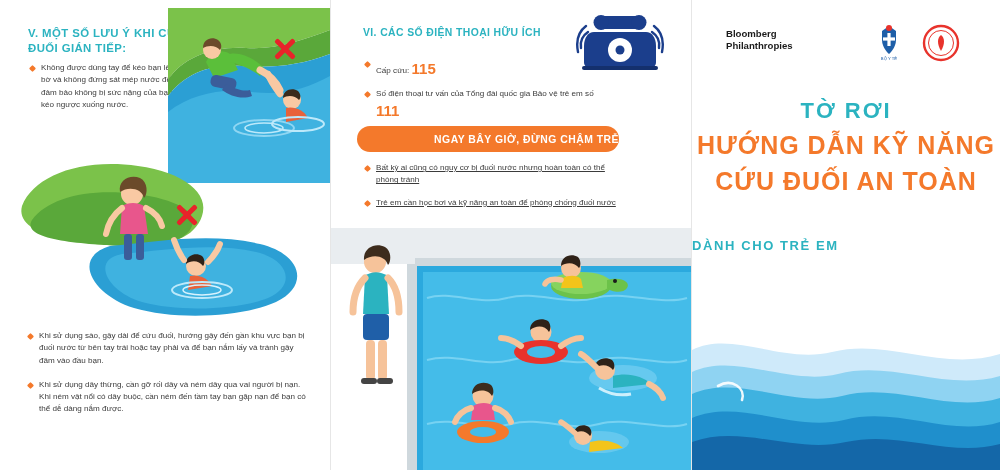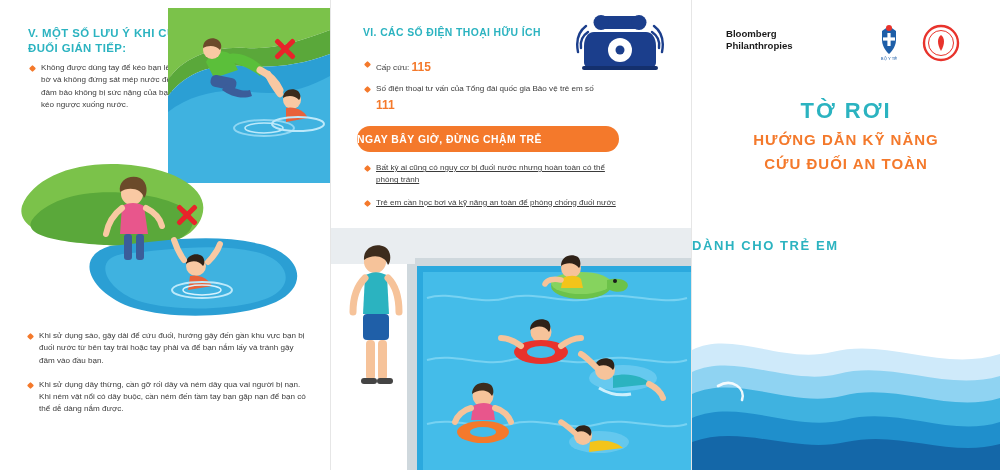--- a/index.html
+++ b/index.html
@@ -73,42 +73,42 @@
   }
   .redx::before { transform: translateX(-50%) rotate(45deg); }
   .redx::after  { transform: translateX(-50%) rotate(-45deg); }
 
   
   #panel2 { position: absolute; left: 331px; top: 0; width: 360px; height: 415px; }
   #p2-title { position: absolute; left: 32px; top: 26px; width: 200px; font-size: 10.4px; }
   #phone-icon { position: absolute; left: 243px; top: 8px; width: 92px; height: 66px; }
   #p2-list1 { position: absolute; left: 32px; top: 58px; width: 250px; }
   #p2-list1 li { margin-bottom: 7px; }
-  .numbig { color: #f4792b; font-weight: bold; font-size: 12px; vertical-align: -1px; }
+  .numbig { color: #f4792b; font-weight: bold; font-size: 15px; vertical-align: -1px; }
   #p2-banner {
     position: absolute; left: 26px; top: 126px;
     width: 262px; height: 26px;
     background: #f4792b;
     border-radius: 13px;
-    display: flex; align-items: center; justify-content: flex-start;
+    display: flex; align-items: center; justify-content: flex-end;
   }
   #p2-banner span {
     color: #fff; font-weight: bold; font-size: 10.4px; letter-spacing: .5px;
   }
   #p2-list2 { position: absolute; left: 32px; top: 162px; width: 265px; }
   #p2-list2 li { margin-bottom: 10px; text-decoration: underline; }
   #illus3 { left: 0px; top: 228px; width: 360px; height: 242px; }
 
   
   #panel3 { position: absolute; left: 692px; top: 0; width: 308px; height: 470px; overflow: hidden; }
   #logos { position: absolute; left: 34px; top: 24px; width: 250px; height: 40px; }
   .logo-bp { position: absolute; left: 0; top: 4px; color: #1b1b1b; font-size: 9.6px; font-weight: bold; line-height: 1.25; }
   #cover-title { position: absolute; left: 0; top: 98px; width: 308px; text-align: center; }
   #cover-title .l1 { color: #2bb3c0; font-size: 22px; font-weight: bold; letter-spacing: 2px; }
-  #cover-title .l2, #cover-title .l3 { color: #f4792b; font-size: 15px; font-weight: bold; letter-spacing: 1px; margin-top: 7px; }
+  #cover-title .l2, #cover-title .l3 { color: #f4792b; font-size: 25px; font-weight: bold; letter-spacing: 1px; margin-top: 7px; }
   #cover-sub { position: absolute; left: 0; top: 230px; width: 308px; text-align: left; color: #2bb3c0; font-size: 13px; font-weight: bold; letter-spacing: 1.6px; margin-top: 8px; }
   #waves { position: absolute; left: 0; bottom: 0; width: 308px; height: 180px; }
 </style>
 </head>
 <body>
 
 <div id="page">
 
   <div id="panel1">
 

